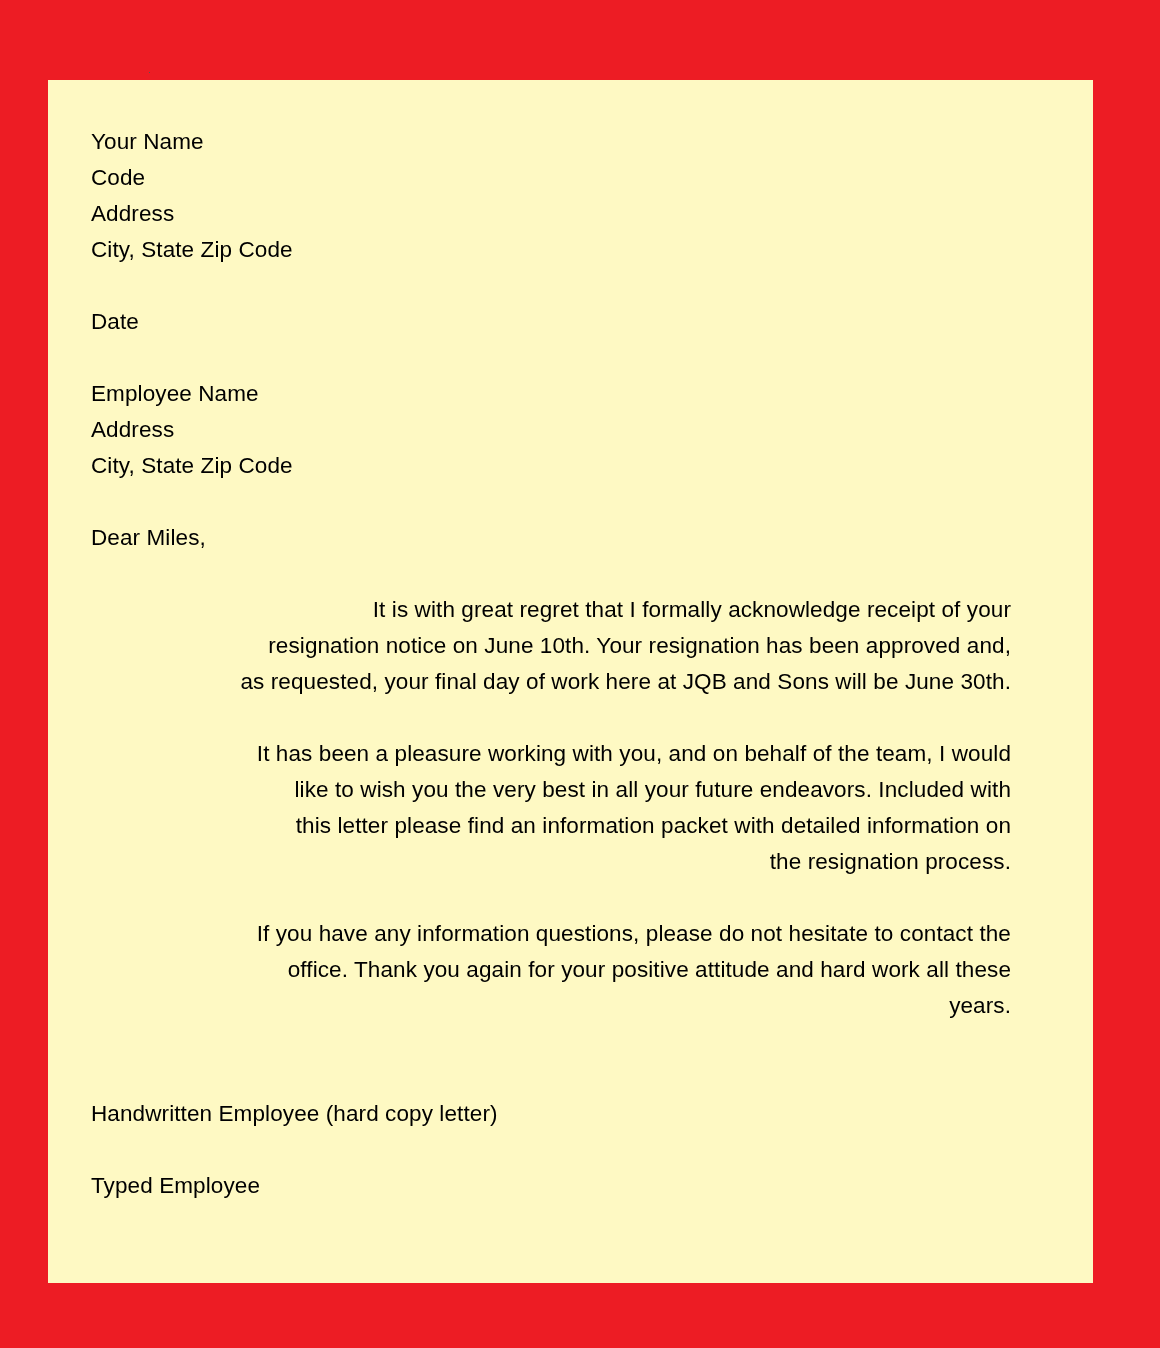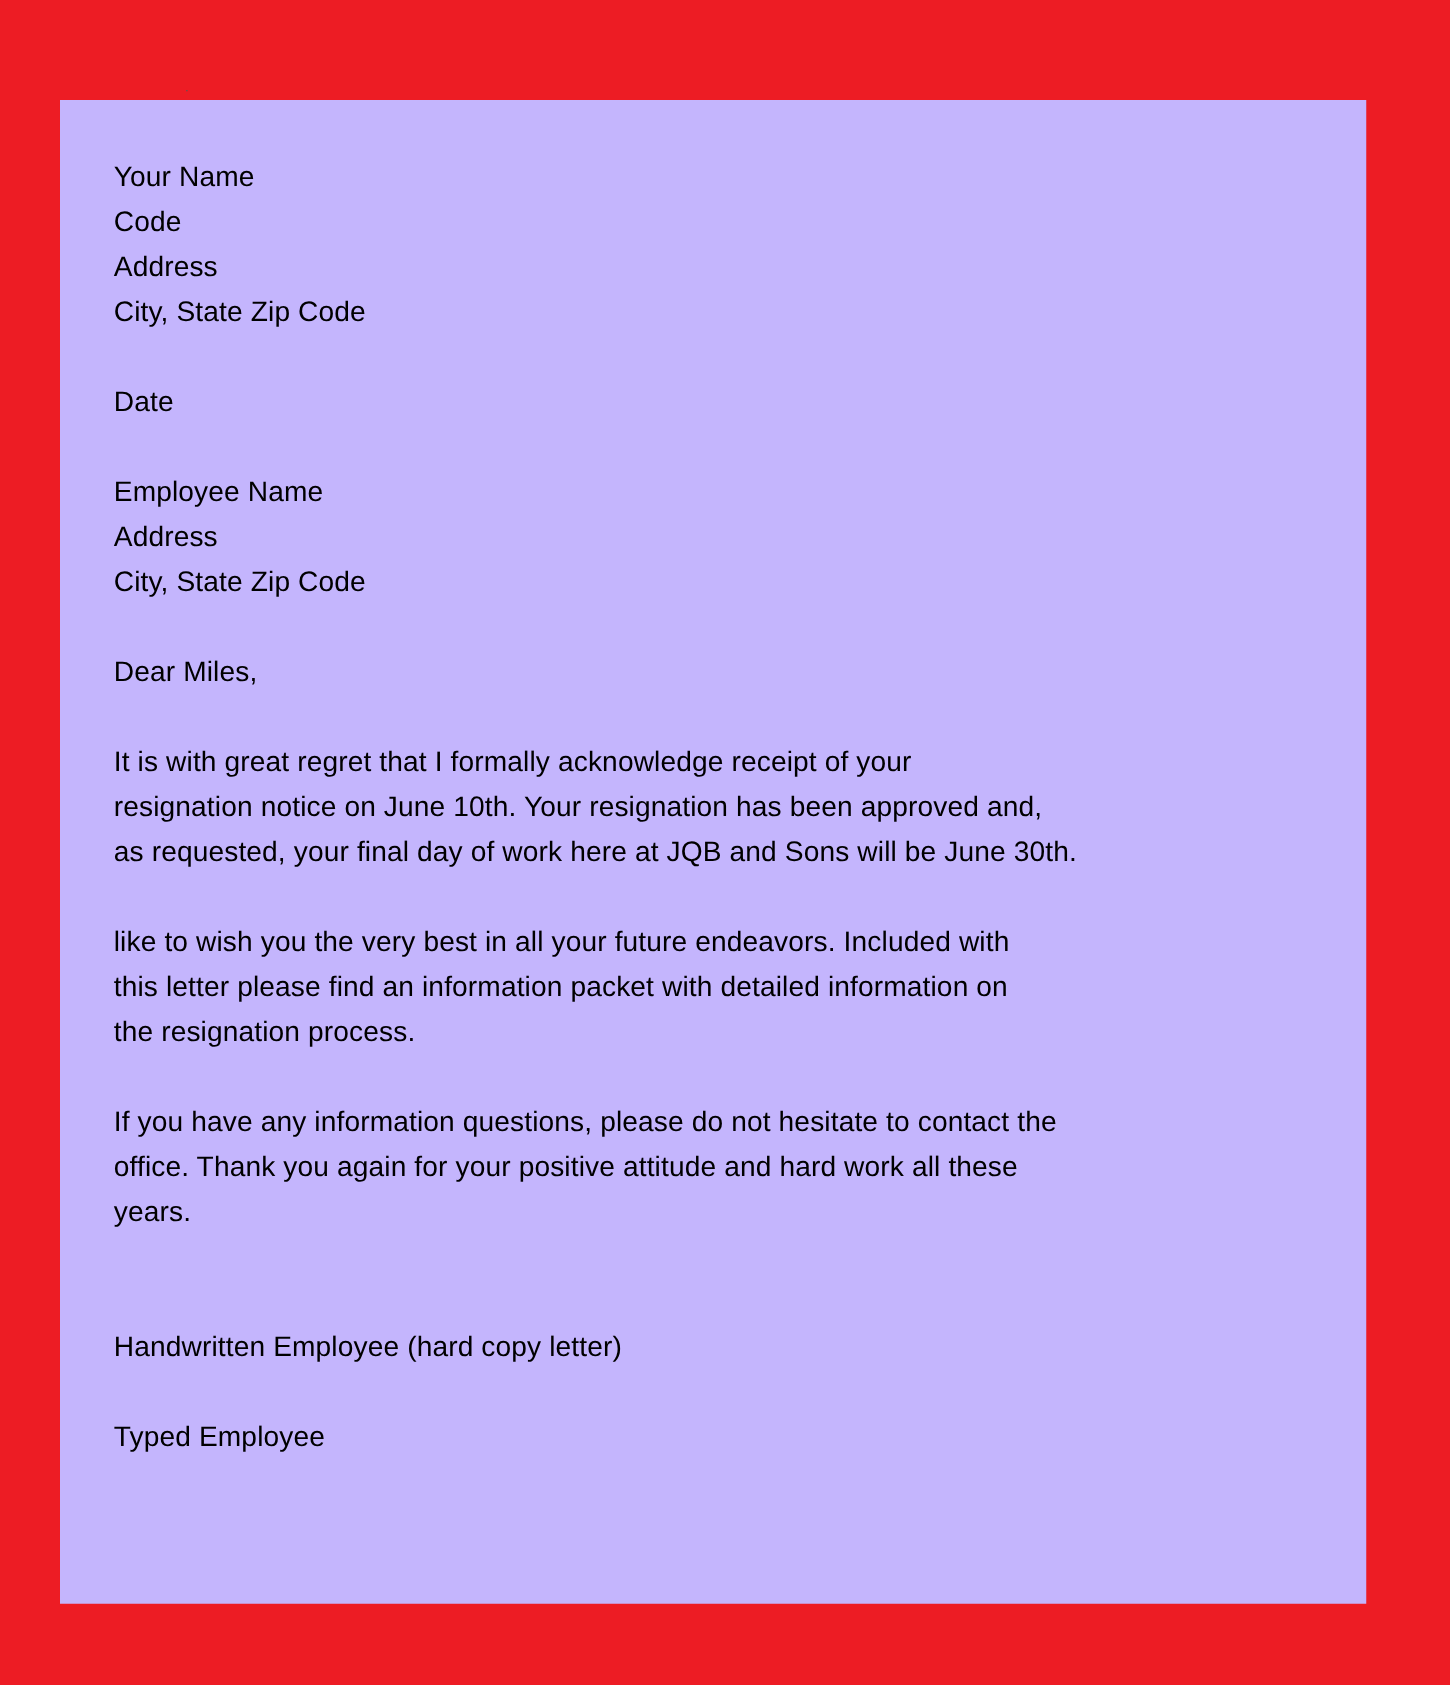--- a/index.html
+++ b/index.html
@@ -12,21 +12,21 @@
       background: #ED1C24;
       position: relative;
       overflow: hidden;
     }
     .page {
       position: absolute;
       left: 48px;
       top: 80px;
       width: 1045px;
       height: 1203px;
-      background: #c4b5fd;
+      background: #fef9c3;
     }
     .letter {
       position: absolute;
       left: 43px;
       top: 44px;
       width: 920px;
       font-family: "Liberation Sans", sans-serif;
       font-size: 22.5px;
       line-height: 36px;
       color: #000000;
@@ -34,21 +34,21 @@
     }
     .line {
       display: block;
       height: 36px;
       white-space: nowrap;
     }
     .gap {
       display: block;
       height: 36px;
     }
-    .para .line { white-space: nowrap; }
+    .para .line { white-space: nowrap; text-align: right; }
     .stray-dot {
       position: absolute;
       left: 149px;
       top: 72px;
       width: 1px;
       height: 1px;
       background: #555;
     }
   </style>
 </head>
@@ -86,20 +86,21 @@
 
     <div class="para">
       <span class="line">It is with great regret that I formally acknowledge receipt of your</span>
       <span class="line">resignation notice on June 10th. Your resignation has been approved and,</span>
       <span class="line">as requested, your final day of work here at JQB and Sons will be June 30th.</span>
     </div>
 
     <span class="gap"></span>
 
     <div class="para">
+      <span class="line">It has been a pleasure working with you, and on behalf of the team, I would</span>
       <span class="line">like to wish you the very best in all your future endeavors. Included with</span>
       <span class="line">this letter please find an information packet with detailed information on</span>
       <span class="line">the resignation process.</span>
     </div>
 
     <span class="gap"></span>
 
     <div class="para">
       <span class="line">If you have any information questions, please do not hesitate to contact the</span>
       <span class="line">office. Thank you again for your positive attitude and hard work all these</span>

